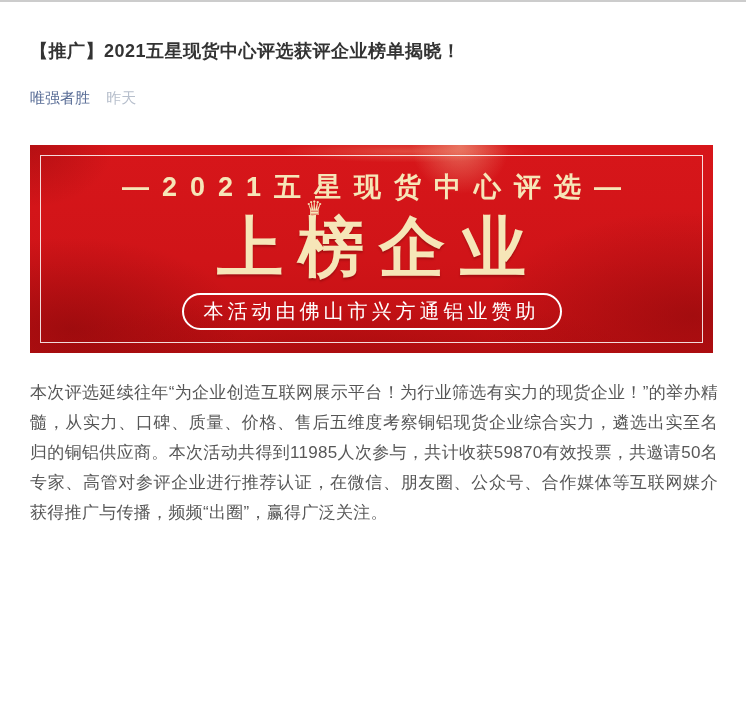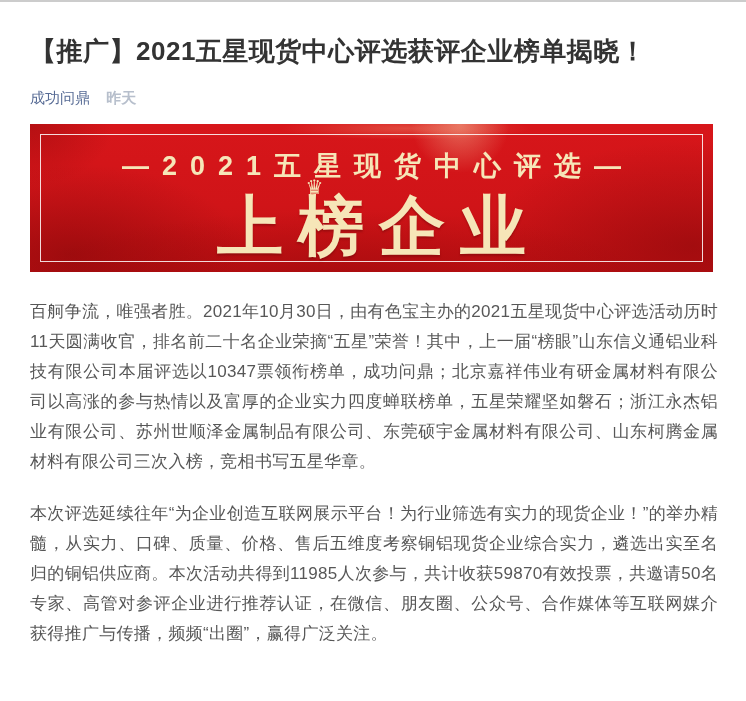--- a/index.html
+++ b/index.html
@@ -16,35 +16,35 @@
   *{box-sizing:border-box;margin:0;padding:0;}
   html,body{width:746px;height:701px;overflow:hidden;}
   body{
     background:#ffffff;
     font-family:"Liberation Sans","DejaVu Sans",sans-serif;
   }
   .top-border{height:2px;width:100%;background:var(--top-border);}
   .article{padding:0 28px 0 30px;}
   .article-title{
     margin-top:34px;
-    font-size:26px;
+    font-size:18px;
     line-height:30px;
     font-weight:bold;
     color:var(--title-text);
     letter-spacing:.5px;
   }
   .byline{margin-top:22px;font-size:15px;line-height:20px;}
   .source-link{color:var(--source-link);cursor:pointer;margin-right:12px;}
-  .publish-date{color:var(--date-text);font-weight:bold;}
+  .publish-date{color:var(--date-text);}
 
   
   .banner{
     position:relative;
-    margin-top:16px;
-    width:683px;height:148px;
+    margin-top:37px;
+    width:683px;height:208px;
     overflow:hidden;
     cursor:pointer;
     background:
       radial-gradient(ellipse 250px 130px at 6% 88%, rgba(128,7,9,.55), transparent 70%),
       radial-gradient(ellipse 300px 150px at 97% 82%, rgba(128,7,9,.50), transparent 70%),
       radial-gradient(ellipse 420px 90px at 45% 104%, rgba(150,9,11,.55), transparent 75%),
       radial-gradient(ellipse 120px 90px at 0% 0%, rgba(140,8,10,.45), transparent 70%),
       radial-gradient(circle 70px at 63% 0%, rgba(255,238,190,.38), transparent 70%),
       radial-gradient(ellipse 180px 16px at 55% 3%, rgba(255,225,170,.25), transparent 70%),
       linear-gradient(180deg,#d7161a 0%, var(--banner-red) 55%, #c11013 100%);
@@ -115,33 +115,32 @@
 </head>
 <body>
 
 <div class="top-border"></div>
 
 <div class="article">
 
   <h1 class="article-title">【推广】2021五星现货中心评选获评企业榜单揭晓！</h1>
 
   <div class="byline">
-    <span class="source-link">成功问鼎</span>
+    <span class="source-link">唯强者胜</span>
     <span class="publish-date">昨天</span>
   </div>
 
   <div class="banner">
     <div class="banner-frame"></div>
     <div class="banner-inner">
       <div class="banner-top-line">—2021五星现货中心评选—</div>
       <div class="banner-headline-wrap">
         <span class="crown-icon">♛</span>
         <div class="banner-headline">上榜企业</div>
       </div>
       <div class="sponsor-pill">本活动由佛山市兴方通铝业赞助</div>
     </div>
   </div>
 
-  <p class="paragraph">百舸争流，唯强者胜。2021年10月30日，由有色宝主办的2021五星现货中心评选活动历时11天圆满收官，排名前二十名企业荣摘“五星”荣誉！其中，上一届“榜眼”山东信义通铝业科技有限公司本届评选以10347票领衔榜单，成功问鼎；北京嘉祥伟业有研金属材料有限公司以高涨的参与热情以及富厚的企业实力四度蝉联榜单，五星荣耀坚如磐石；浙江永杰铝业有限公司、苏州世顺泽金属制品有限公司、东莞硕宇金属材料有限公司、山东柯腾金属材料有限公司三次入榜，竞相书写五星华章。</p>
 
   <p class="paragraph">本次评选延续往年“为企业创造互联网展示平台！为行业筛选有实力的现货企业！”的举办精髓，从实力、口碑、质量、价格、售后五维度考察铜铝现货企业综合实力，遴选出实至名归的铜铝供应商。本次活动共得到11985人次参与，共计收获59870有效投票，共邀请50名专家、高管对参评企业进行推荐认证，在微信、朋友圈、公众号、合作媒体等互联网媒介获得推广与传播，频频“出圈”，赢得广泛关注。</p>
 
 </div>
 
 </body></html>

